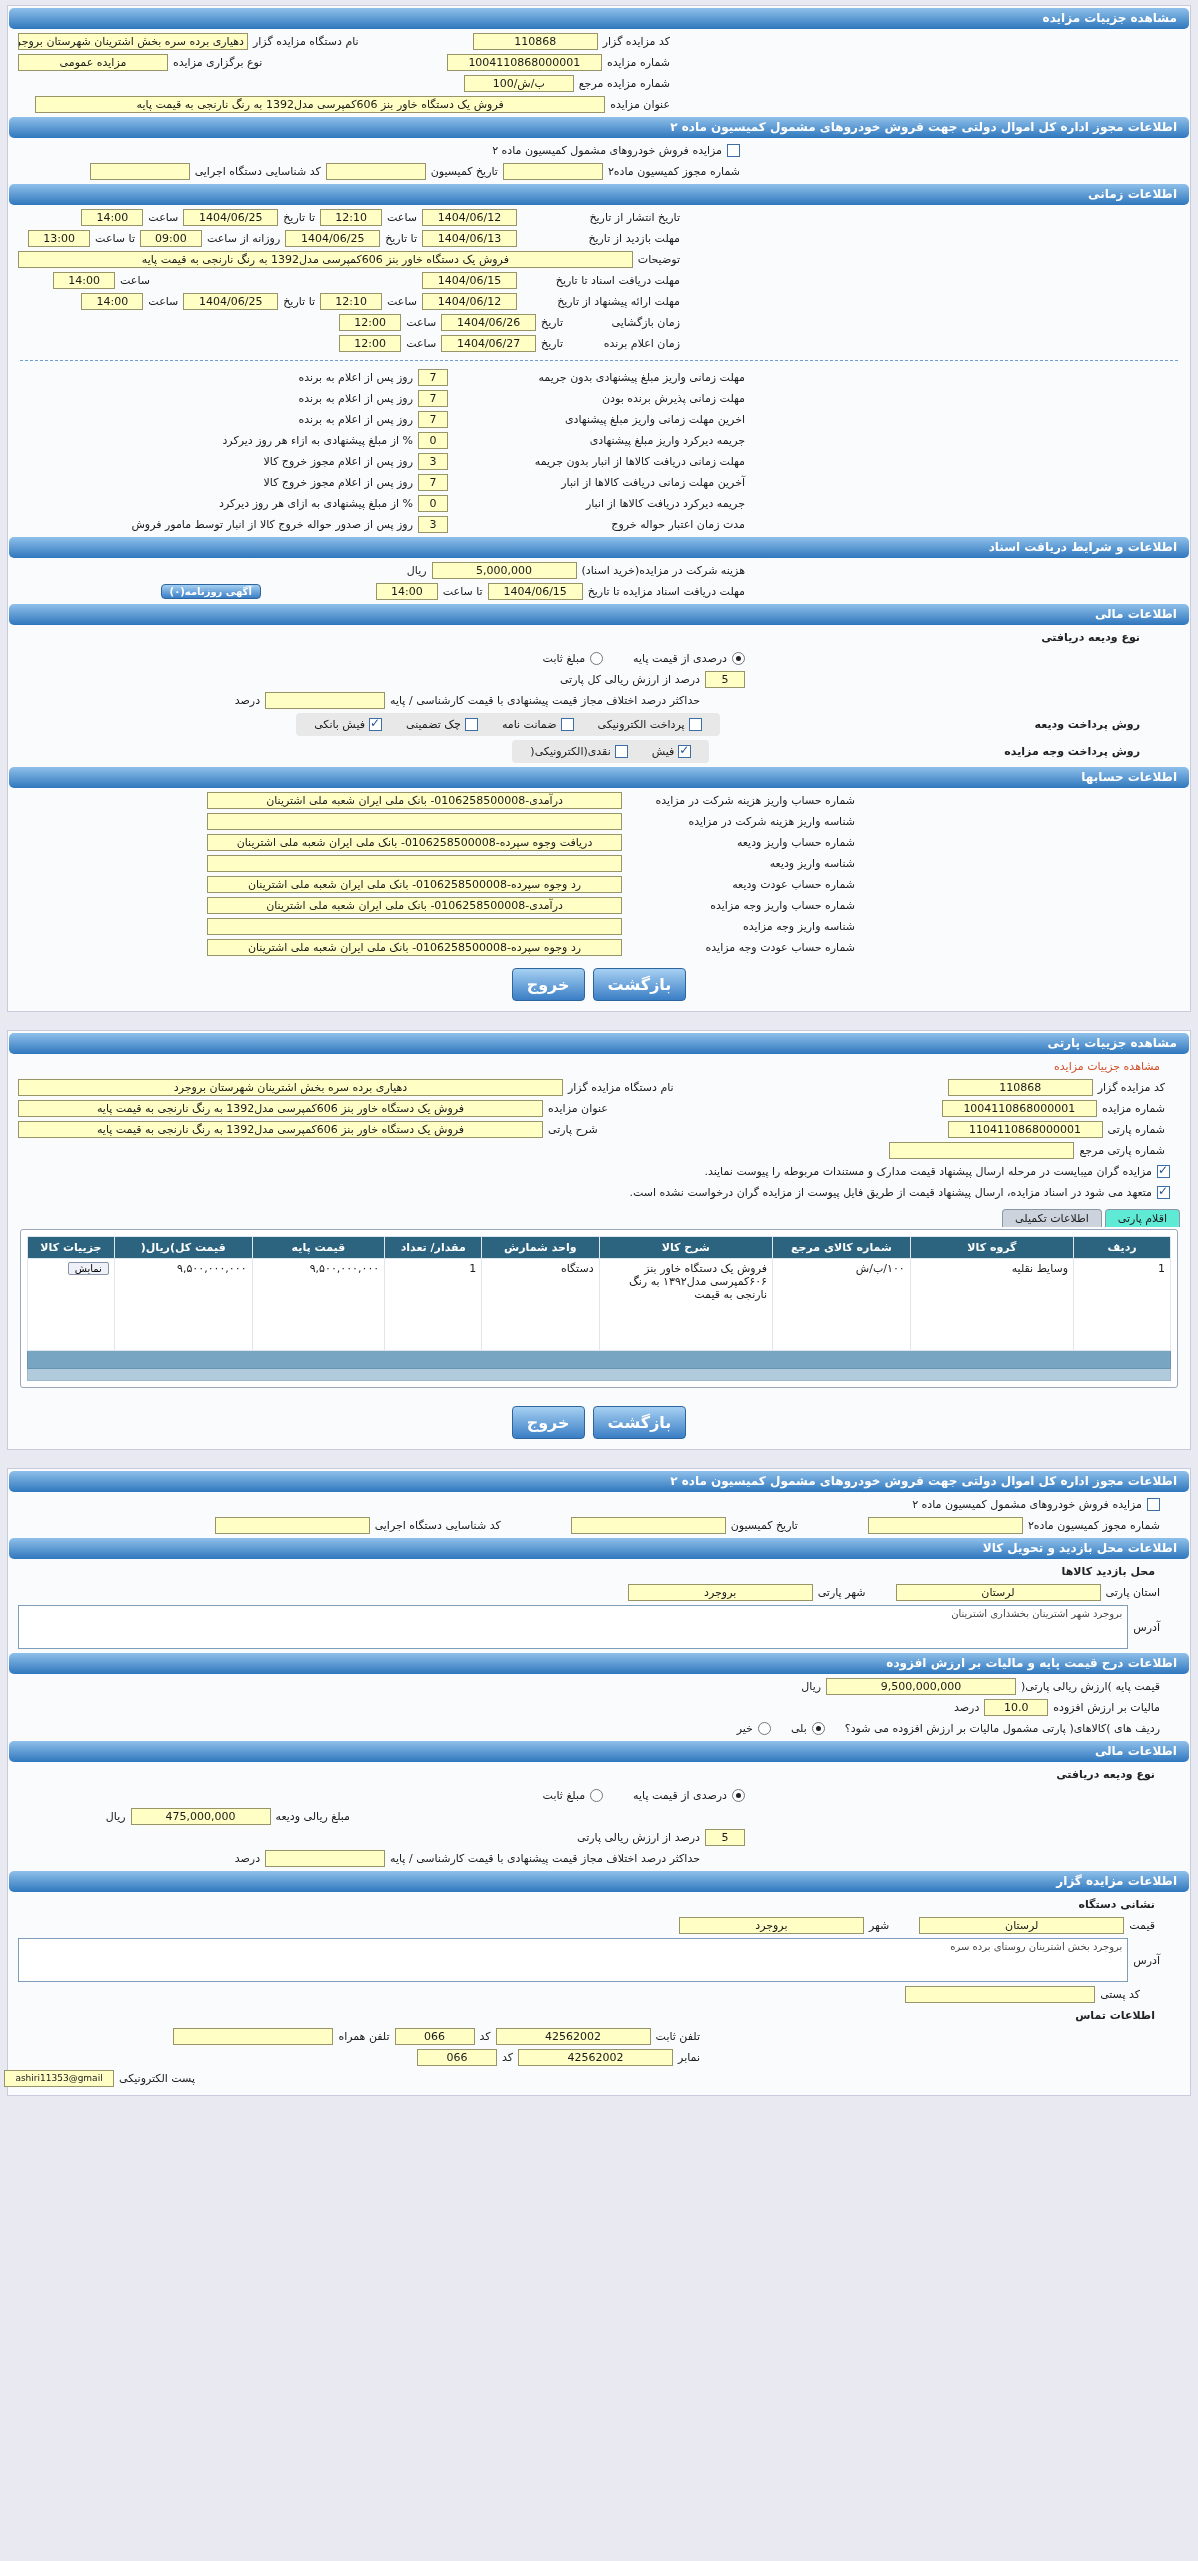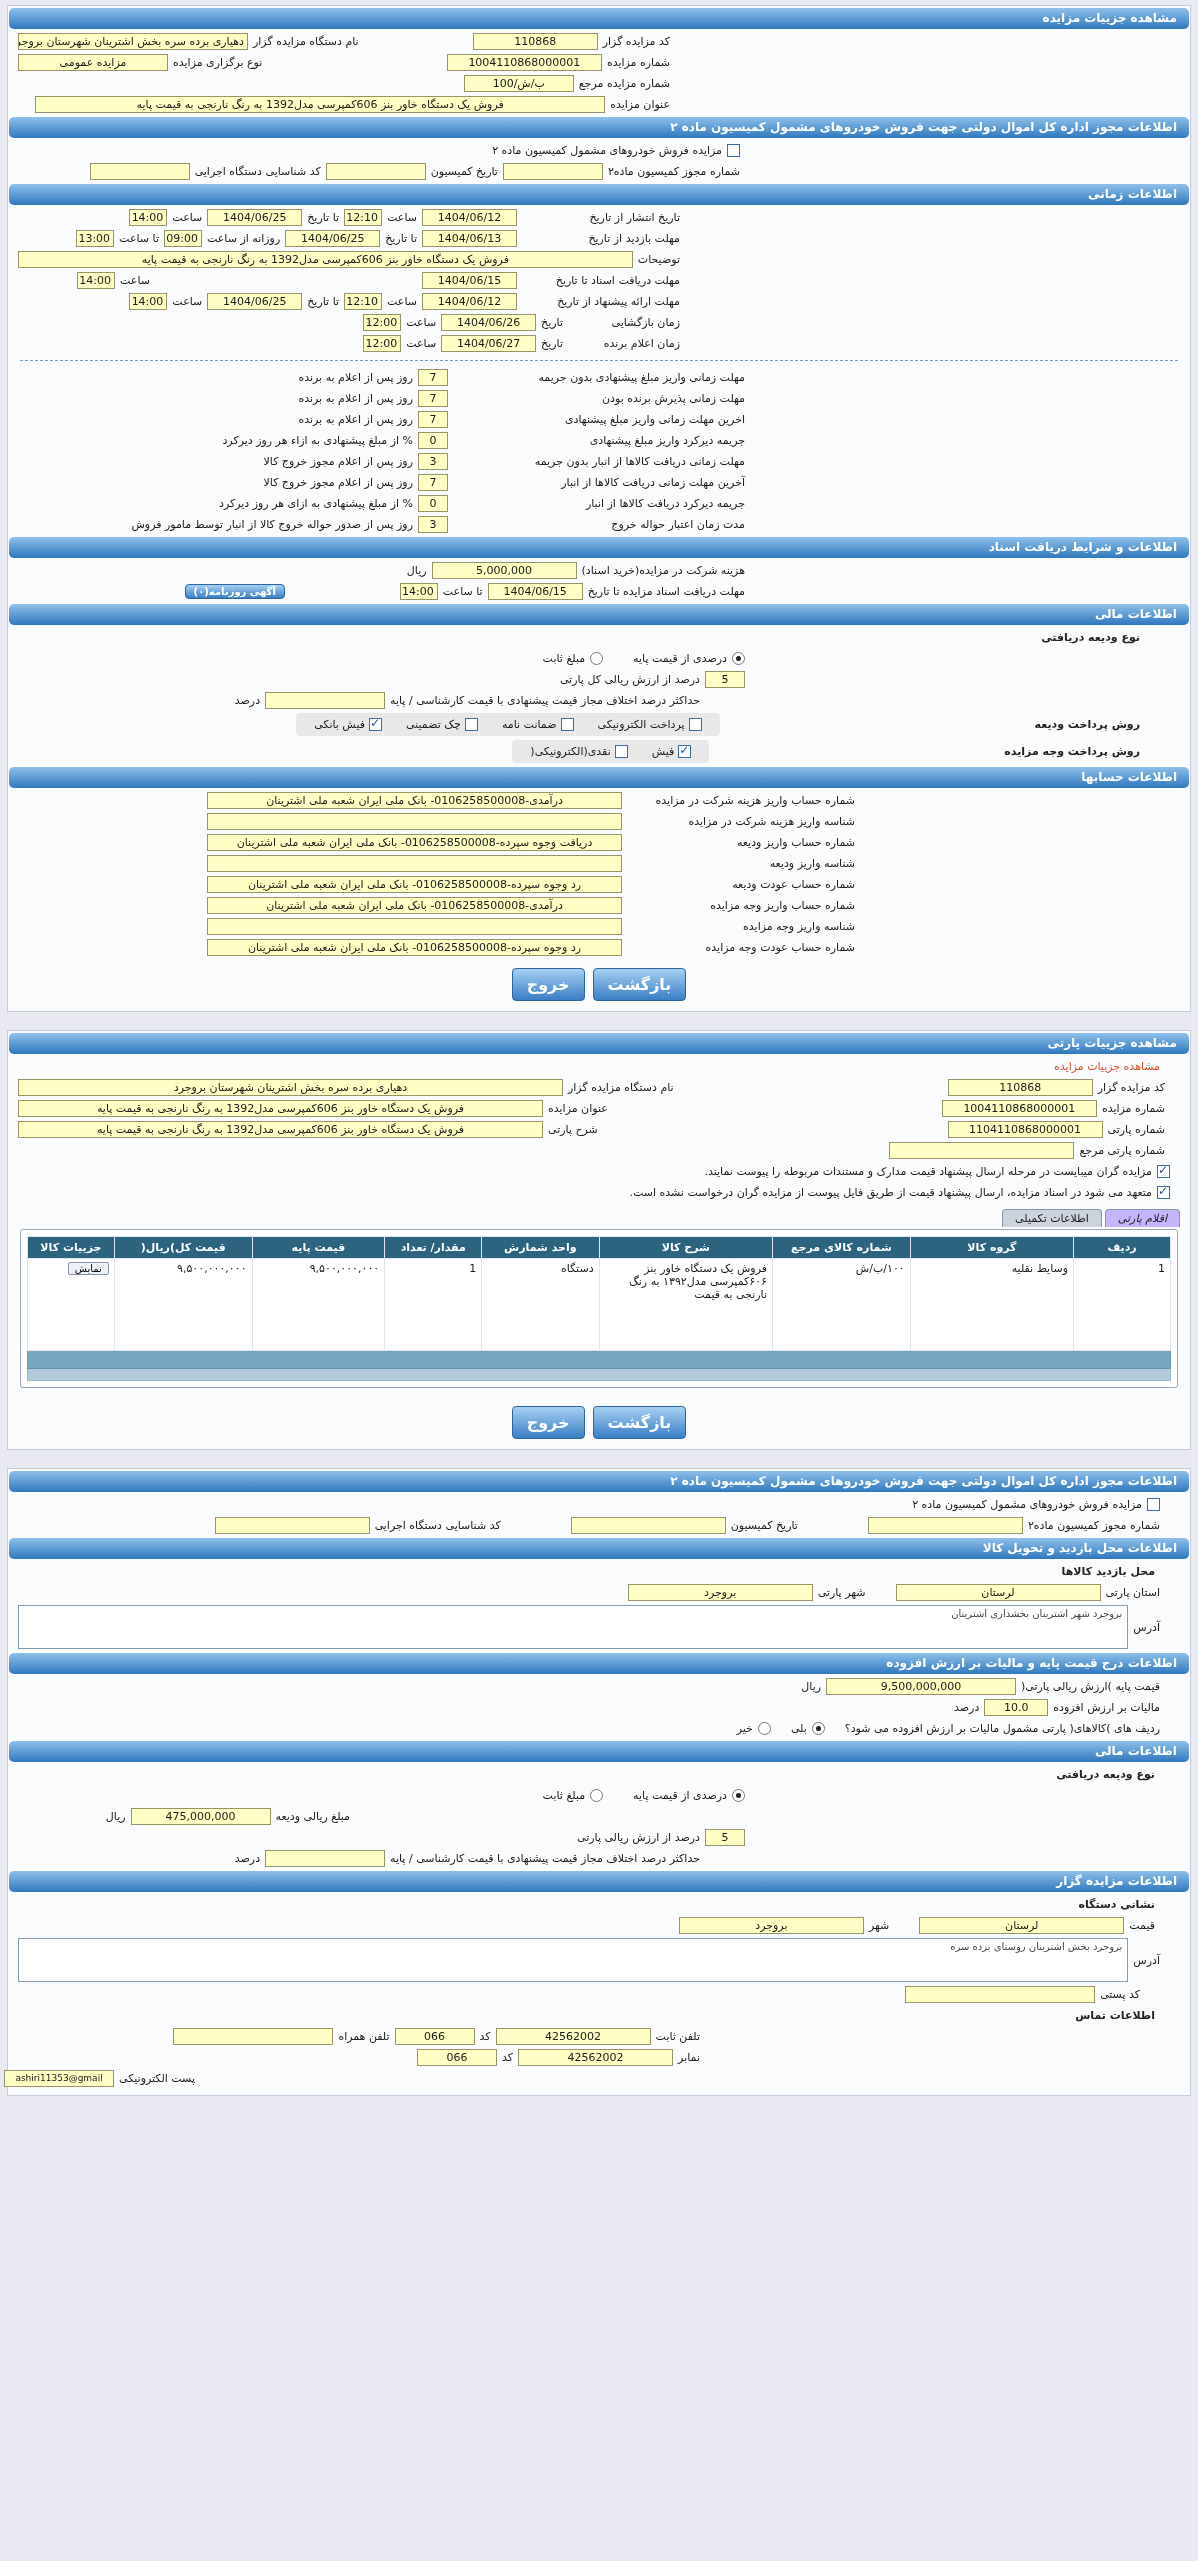--- a/index.html
+++ b/index.html
@@ -9,21 +9,21 @@
 .sec-h{background:linear-gradient(#8fc0ea,#2f77bd);color:#fff;font-weight:bold;font-size:12px;padding:3px 12px 4px;border-radius:5px;margin:2px 1px;}
 .row{display:flex;align-items:center;gap:5px;padding:2px 10px;min-height:21px;}
 .row.between{justify-content:space-between;}
 .pair{display:flex;align-items:center;gap:5px;}
 .lbl{white-space:nowrap;}
 .grp{font-weight:bold;color:#222;white-space:nowrap;}
 .fld{background:#ffffc5;border:1px solid #98946a;height:17px;line-height:15px;padding:0 3px;overflow:hidden;white-space:nowrap;text-align:center;font-size:11px;flex:0 0 auto;}
 .fld.ltr{direction:ltr;font-size:9px;}
 .fld.grow{flex:1;}
 .bigfld{background:#fff;border:1px solid #7f9db9;height:44px;padding:2px 5px;font-size:10px;color:#444;overflow:hidden;flex:1;text-align:right;}
-.w30{width:30px}.w40{width:40px}.w55{width:64px}.w62{width:38px}.w80{width:80px}.w95{width:95px}
+.w30{width:30px}.w40{width:40px}.w55{width:64px}.w62{width:62px}.w80{width:80px}.w95{width:95px}
 .w100{width:100px}.w110{width:110px}.w120{width:120px}.w125{width:125px}.w140{width:140px}.w145{width:145px}
 .w150{width:150px}.w155{width:155px}.w160{width:160px}.w185{width:185px}.w190{width:190px}.w205{width:205px}
 .w230{width:230px}.w415{width:415px}.w525{width:525px}.w545{width:545px}.w570{width:570px}.p20{padding-right:20px}.p25{padding-right:25px}.p30{padding-right:30px}.p35{padding-right:35px}
 .p50{padding-right:50px}.p335{padding-right:335px}.p445{padding-right:445px}.p450{padding-right:450px}
 .p490{padding-right:490px}.p510{padding-right:510px}.p520{padding-right:520px}.p840{padding-right:840px}.p995{padding-right:995px}
 .sp10{width:10px;flex:0 0 auto}.sp20{width:20px;flex:0 0 auto}.sp60{width:60px;flex:0 0 auto}.sp262{width:262px;flex:0 0 auto}
 .t-lbl{width:158px;white-space:nowrap;flex:0 0 auto;}
 .t-lbl2{width:112px;white-space:nowrap;flex:0 0 auto;}
 .dl-lbl{width:292px;white-space:nowrap;flex:0 0 auto;}
 .acc-lbl{width:228px;white-space:nowrap;flex:0 0 auto;}
@@ -34,21 +34,21 @@
 .strip{background:#e8e8e8;border-radius:4px;padding:5px 18px;display:flex;align-items:center;gap:24px;}
 .opt{display:flex;align-items:center;gap:4px;}
 .btn{background:linear-gradient(#a6d0f2,#3a7ec5);border:1px solid #2d659f;color:#fff;font-weight:bold;font-size:16px;padding:6px 14px;border-radius:4px;cursor:pointer;font-family:inherit;white-space:nowrap;}
 .btn.small{padding:1px 8px;font-size:10px;margin-right:110px;}
 .btn-row{display:flex;justify-content:center;gap:8px;padding:10px 0 4px;}
 .dash{border-top:1px dashed #6f9fd0;margin:6px 12px;}
 .red-link{color:#d4502a;cursor:pointer;white-space:nowrap;}
 .grid-wrap{margin:2px 12px 8px;background:#fff;border:1px solid #9aa6bb;border-radius:3px;padding:6px 6px 0;}
 .tabs{display:flex;gap:3px;padding:6px 10px 0;}
 .tab{border:1px solid #8a97aa;border-bottom:none;border-radius:4px 4px 0 0;background:#cdd3dd;padding:2px 12px;cursor:pointer;white-space:nowrap;}
-.tab.active{background:#c4b5fd;font-style:italic;}
+.tab.active{background:#5eead4;}
 table.grid{width:100%;border-collapse:collapse;table-layout:fixed;}
 table.grid th{background:#2c6480;color:#fff;border:1px solid #dfe7ee;padding:4px 3px;font-size:11px;font-weight:bold;vertical-align:middle;}
 table.grid td{background:#fff;border:1px solid #e2e6ec;padding:3px 5px;font-size:11px;vertical-align:top;}
 .tfoot1{height:18px;background:#78a5c2;border:1px solid #6794b2;border-top:none;}
 .tfoot2{height:12px;background:#b2cbdc;border:1px solid #9db8ca;border-top:none;margin-bottom:6px;}
 .mini-btn{border:1px solid #8892a8;background:#eef1f8;padding:0 6px;font-size:10px;border-radius:2px;cursor:pointer;font-family:inherit;}
 </style>
 </head>
 <body>
 

